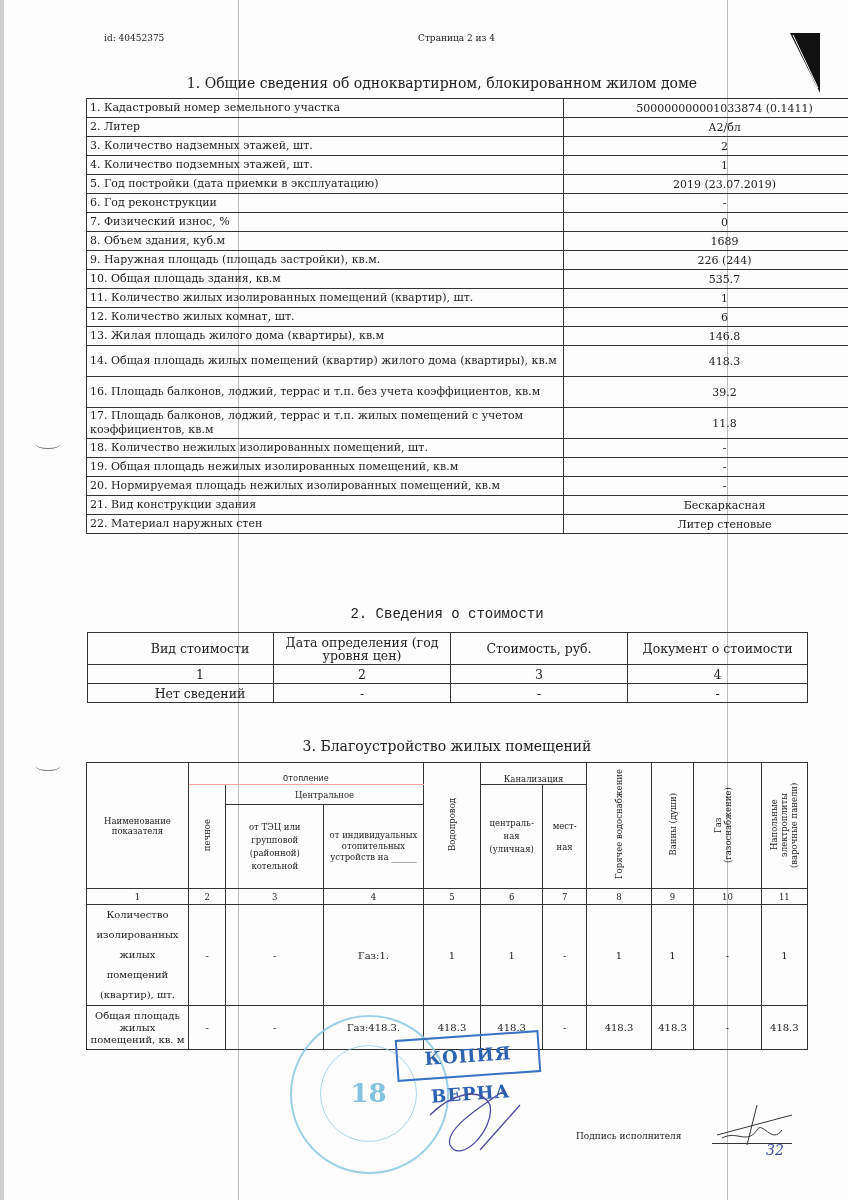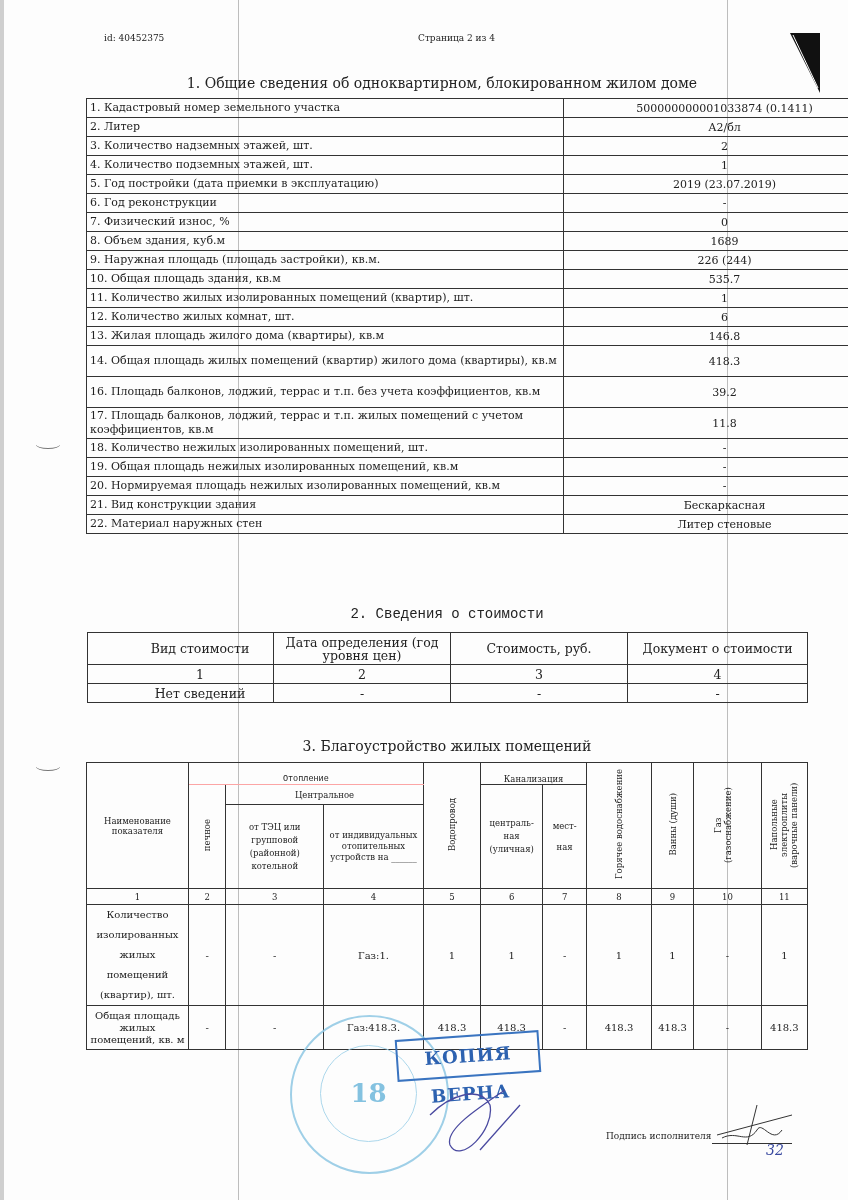--- a/index.html
+++ b/index.html
@@ -21,21 +21,21 @@
   #t1 tr.tall { height:31px; }
   
   #t2 { left:87px; top:632px; width:721px; font-size:12.5px; text-align:center; }
   #t2 td { text-align:center; }
   #t2 td.c0 { width:33px; border-right:none; }
   
   #t3 { left:86px; top:762px; width:722px; font-size:8.5px; text-align:center; }
   #t3 td { text-align:center; padding:0 2px; }
   .vt { writing-mode:vertical-rl; transform:rotate(180deg); display:inline-block; white-space:nowrap; }
   .t3-body { font-size:10px; }
-  .signature-label { position:absolute; left:606px; top:1131px; font-size:9px; }
+  .signature-label { position:absolute; left:576px; top:1131px; font-size:9px; }
   .sig-line { position:absolute; left:712px; top:1143px; width:80px; height:1px; background:#333; }
   .stamp { position:absolute; left:290px; top:1015px; width:155px; height:155px; border-radius:50%;
            border:2px solid #8fc8e4; opacity:0.85; }
   .stamp-inner { position:absolute; left:28px; top:28px; width:95px; height:95px; border-radius:50%;
                  border:1.5px solid #9dd0e8; }
   .stamp-num { position:absolute; left:0; top:32px; width:100%; text-align:center; font-size:26px; color:#6fb8dc; font-weight:bold; }
   .copy-stamp { position:absolute; left:396px; top:1035px; width:140px; height:38px; border:2px solid #3a74c0;
                 color:#2d62b0; font-size:18px; font-weight:bold; transform:rotate(-4deg); text-align:center; line-height:38px; letter-spacing:1px; }
   .scribble { position:absolute; }
   .margin-mark { position:absolute; left:36px; width:24px; height:8px; border-bottom:1px solid #777; border-radius:0 0 50% 50%; }

